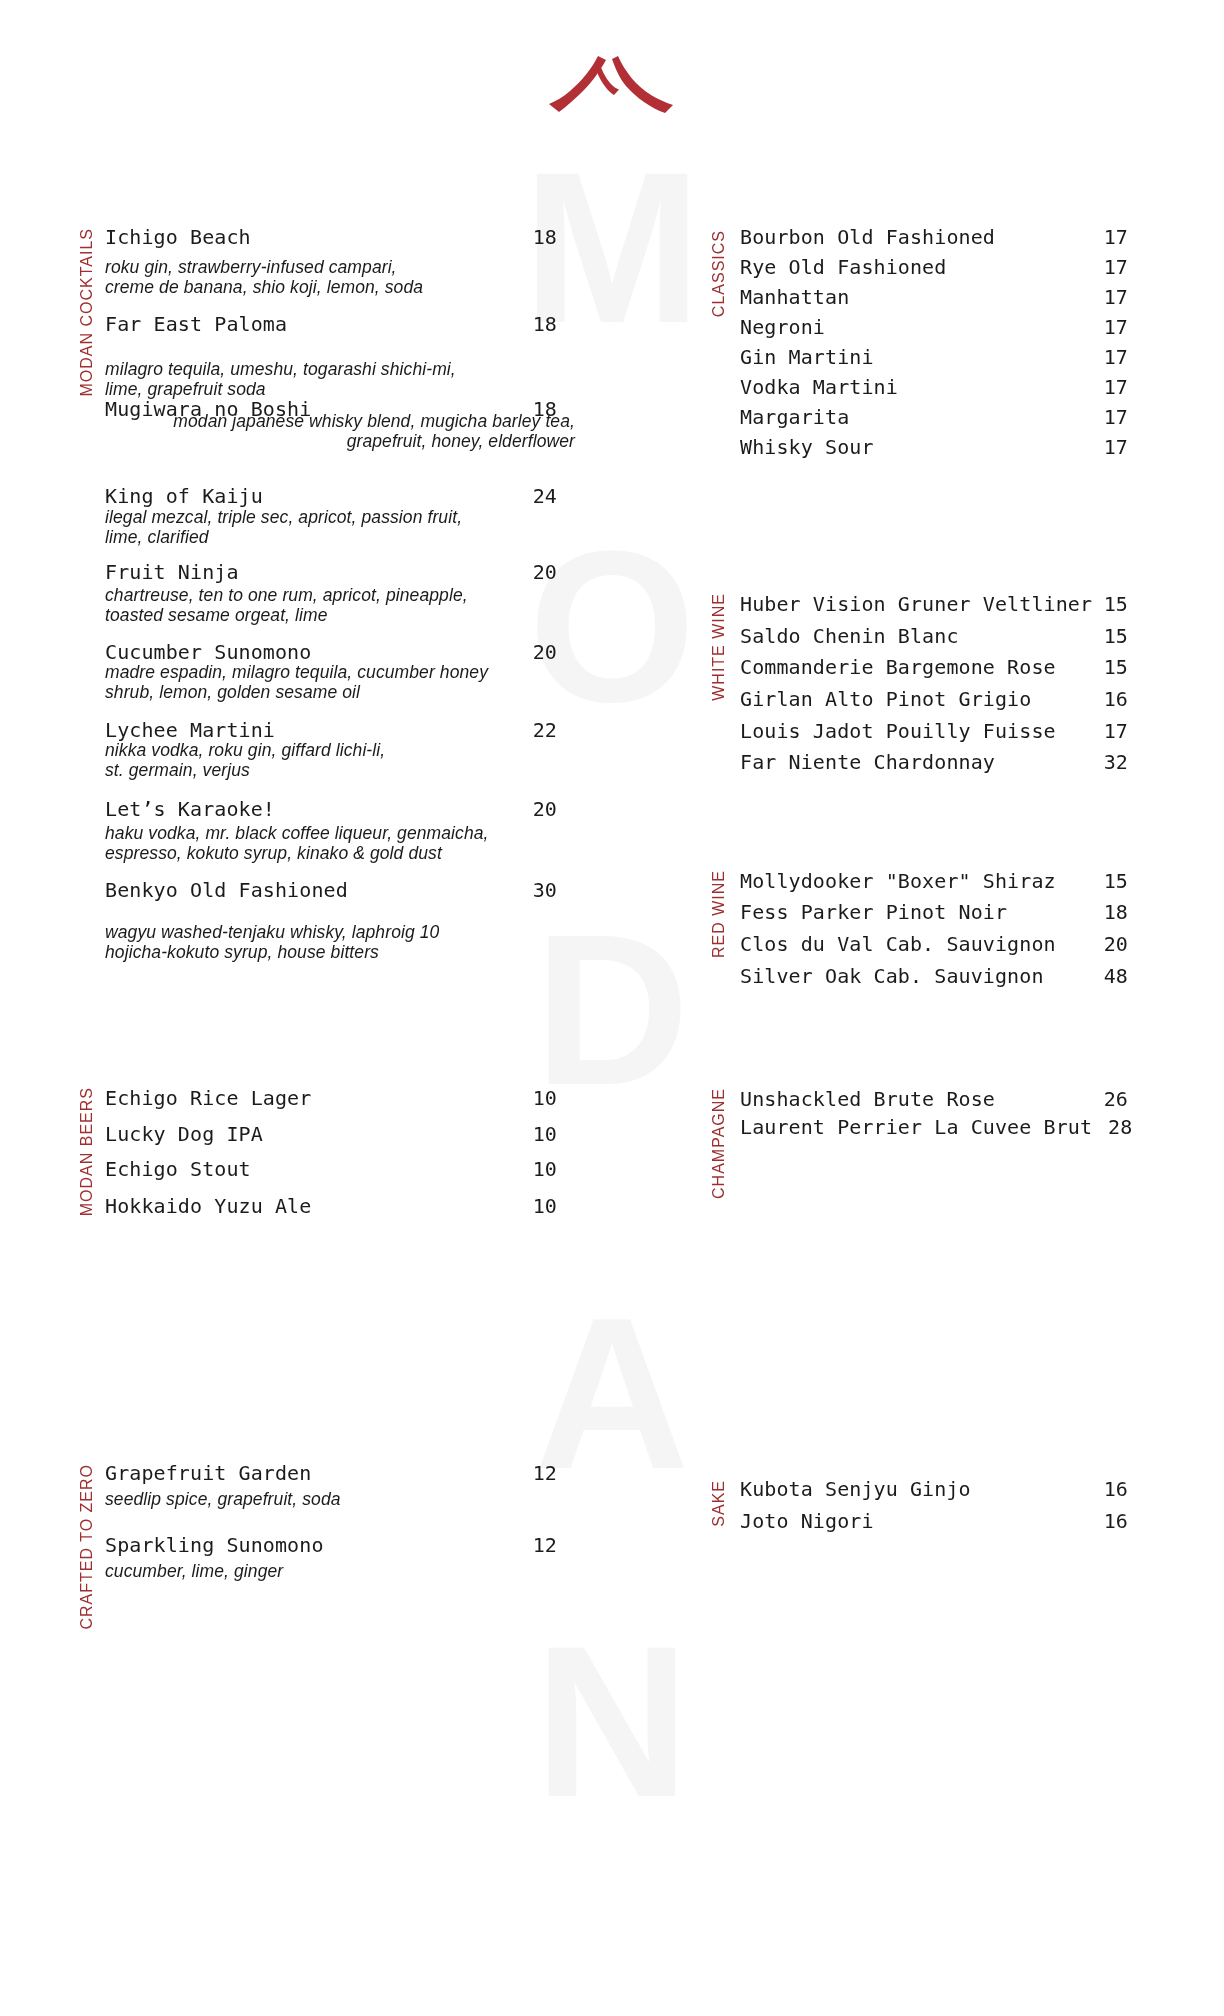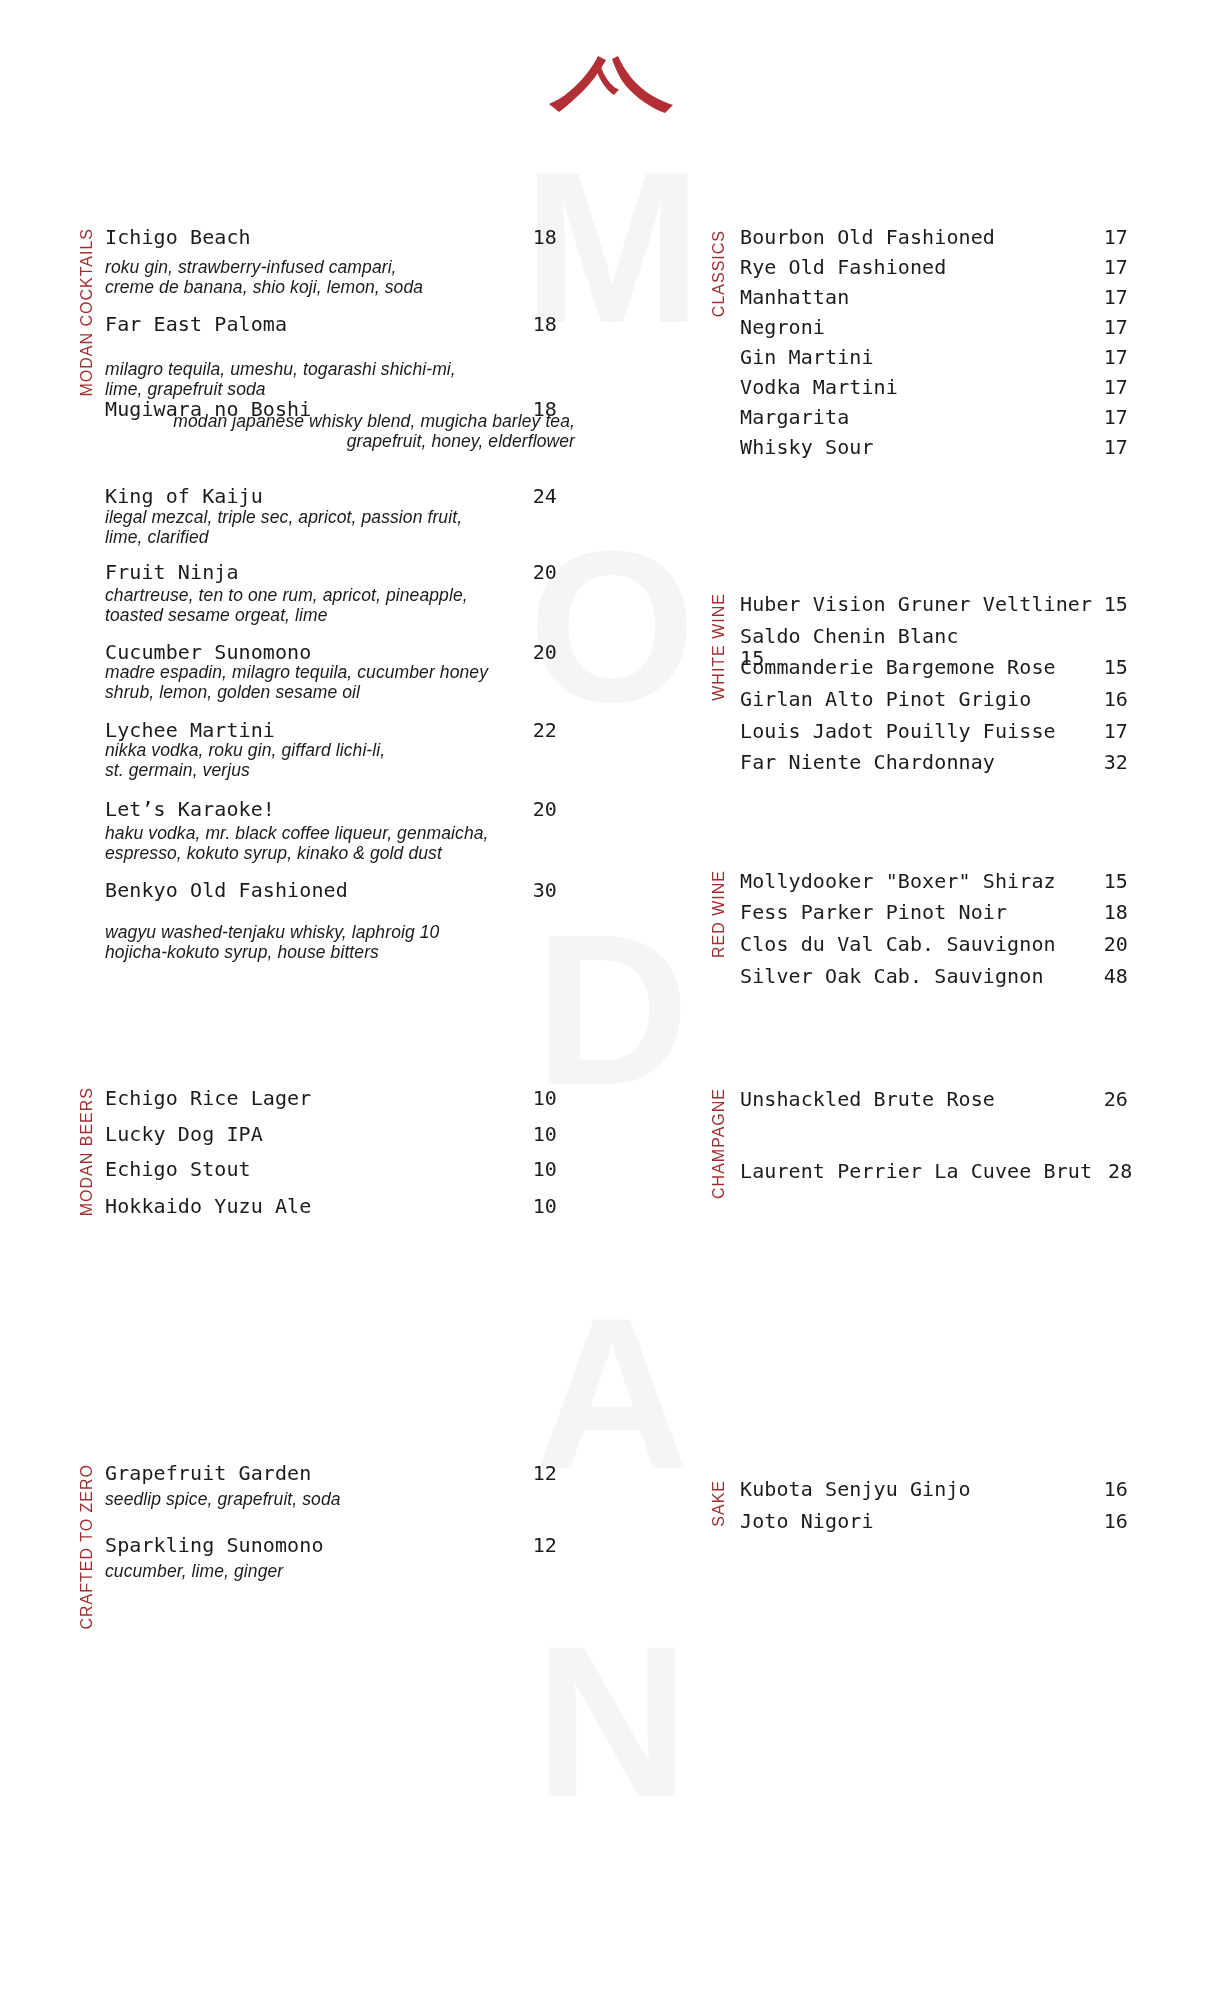--- a/index.html
+++ b/index.html
@@ -178,21 +178,21 @@
     <span class="name">Whisky Sour</span>
     <span class="price">17</span>
   </div>
 
   <div class="vlabel right" style="top:593px;">WHITE WINE</div>
 
   <div class="row rcol" style="top:593px;">
     <span class="name">Huber Vision Gruner Veltliner</span>
     <span class="price">15</span>
   </div>
-  <div class="row rcol" style="top:625px;flex-direction:column;">
+  <div class="row rcol" style="top:625px;">
     <span class="name">Saldo Chenin Blanc</span>
     <span class="price">15</span>
   </div>
   <div class="row rcol" style="top:656px;">
     <span class="name">Commanderie Bargemone Rose</span>
     <span class="price">15</span>
   </div>
   <div class="row rcol" style="top:688px;">
     <span class="name">Girlan Alto Pinot Grigio</span>
     <span class="price">16</span>
@@ -224,21 +224,21 @@
     <span class="name">Silver Oak Cab. Sauvignon</span>
     <span class="price">48</span>
   </div>
 
   <div class="vlabel right" style="top:1088px;">CHAMPAGNE</div>
 
   <div class="row rcol" style="top:1088px;">
     <span class="name">Unshackled Brute Rose</span>
     <span class="price">26</span>
   </div>
-  <div class="row rcol" style="top:1160px;gap:16px;">
+  <div class="row rcol" style="top:1116px;gap:16px;">
     <span class="name">Laurent Perrier La Cuvee Brut</span>
     <span class="price">28</span>
   </div>
 
   <div class="vlabel right" style="top:1480px;">SAKE</div>
 
   <div class="row rcol" style="top:1478px;">
     <span class="name">Kubota Senjyu Ginjo</span>
     <span class="price">16</span>
   </div>

